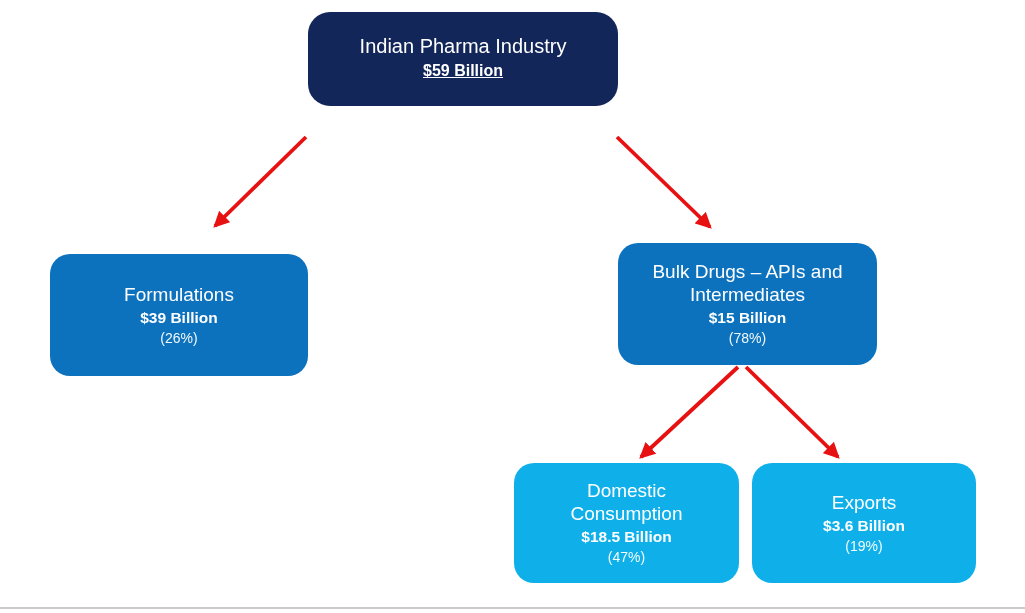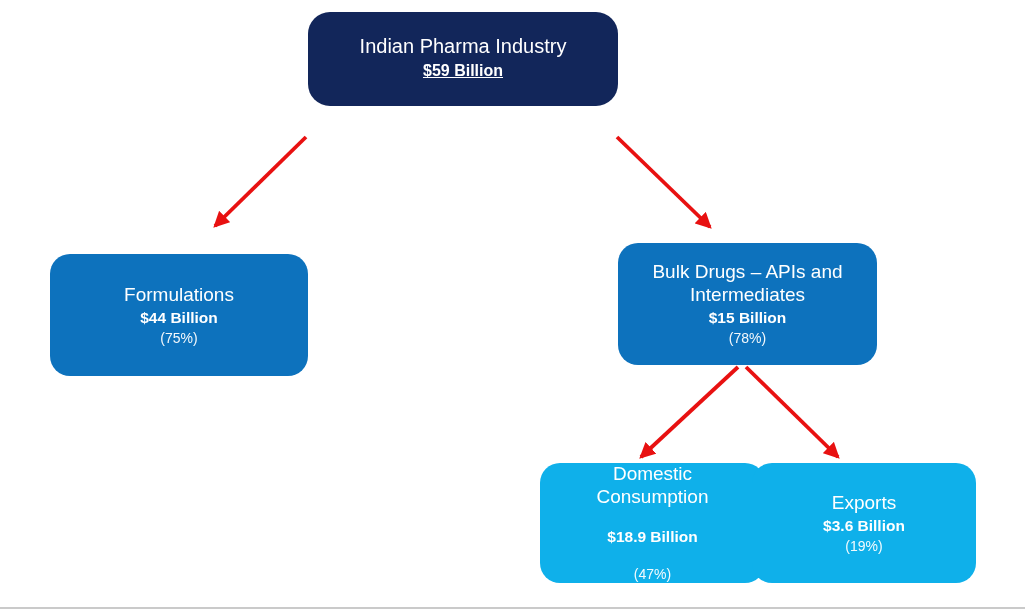--- a/index.html
+++ b/index.html
@@ -41,21 +41,21 @@
     padding: 0 16px;
   }
   #node-formulations { left: 50px;  top: 254px; }
   #node-bulk-drugs   { left: 618px; top: 243px; width: 259px; }
 
   .level3 {
     background: var(--level3-box, #0FB0EA);
     border-radius: 20px;
     width: 225px; height: 120px;
   }
-  #node-domestic-consumption { left: 540px; top: 463px; padding: 0 27px; gap: 17px; }
+  #node-domestic-consumption { left: 514px; top: 463px; padding: 0 27px; }
   #node-exports              { left: 752px; top: 463px; width: 224px; padding: 0 20px; border-radius: 20px; }
 
   svg.arrows {
     position: absolute;
     left: 0; top: 0;
     width: 1025px; height: 613px;
     pointer-events: none;
   }
   svg.arrows line {
     stroke: var(--arrow, #E81111);
@@ -87,33 +87,33 @@
     <line x1="746" y1="367" x2="838" y2="457" marker-end="url(#arrowhead)"></line>
   </svg>
 
   <div class="node" id="node-root">
     <div class="label">Indian Pharma Industry</div>
     <div class="value">$59 Billion</div>
   </div>
 
   <div class="node level2" id="node-formulations">
     <div class="label">Formulations</div>
-    <div class="value">$44 Billion</div>
-    <div class="percent">(75%)</div>
+    <div class="value">$39 Billion</div>
+    <div class="percent">(26%)</div>
   </div>
 
   <div class="node level2" id="node-bulk-drugs">
     <div class="label">Bulk Drugs – APIs and Intermediates</div>
     <div class="value">$15 Billion</div>
     <div class="percent">(78%)</div>
   </div>
 
   <div class="node level3" id="node-domestic-consumption">
     <div class="label">Domestic Consumption</div>
-    <div class="value">$18.9 Billion</div>
+    <div class="value">$18.5 Billion</div>
     <div class="percent">(47%)</div>
   </div>
 
   <div class="node level3" id="node-exports">
     <div class="label">Exports</div>
     <div class="value">$3.6 Billion</div>
     <div class="percent">(19%)</div>
   </div>
 
   <div class="slide-edge-line"></div>

